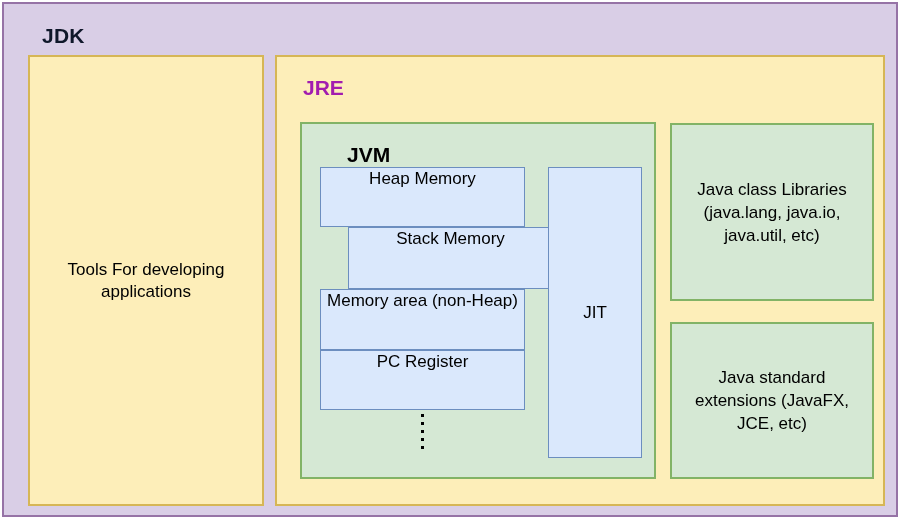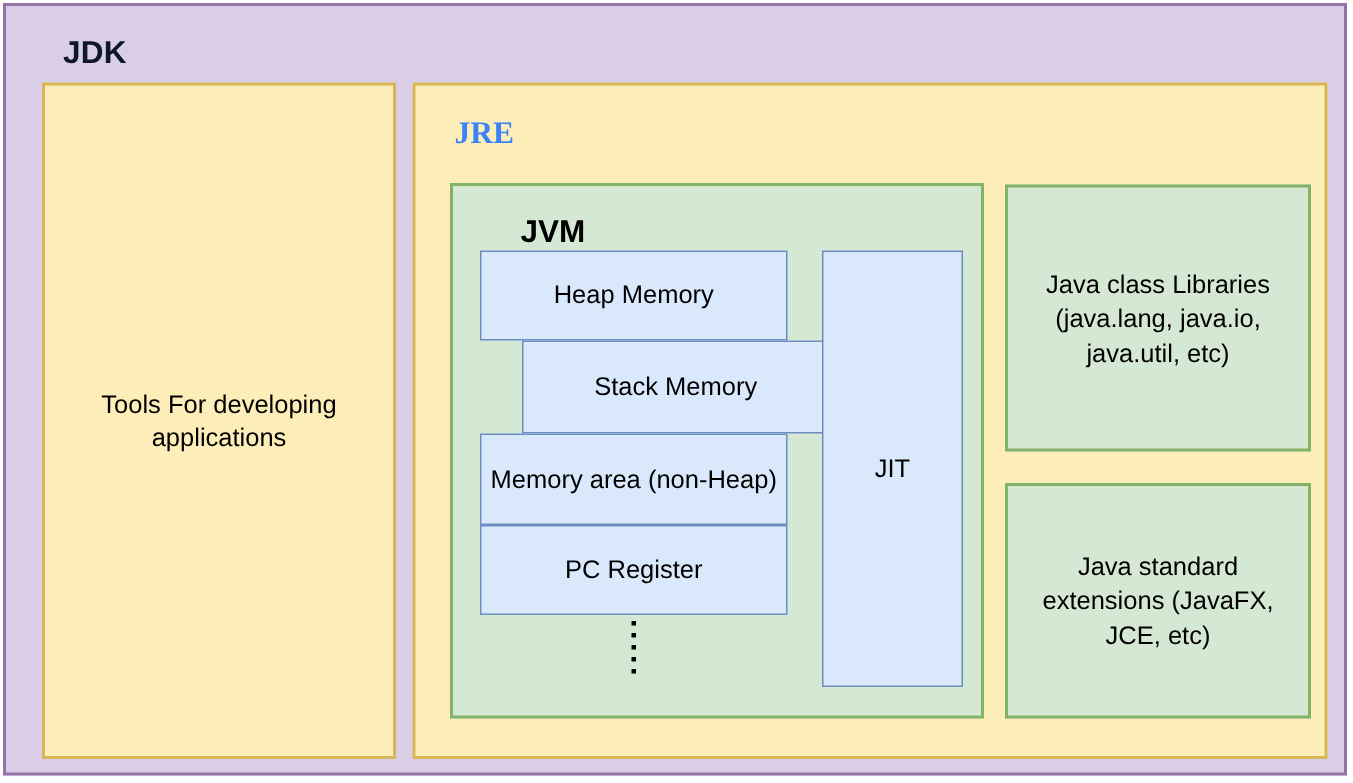--- a/index.html
+++ b/index.html
@@ -74,22 +74,21 @@
     background: #fdeeb9;
     border-width: 2px;
     border-color: #d6b656;
   }
   #jre-label {
     position: absolute;
     left: 303px;
     top: 76px;
     font-size: 21px;
     font-weight: bold;
-    color: #3b82f6;
-    font-family: Liberation Serif, serif;
+    color: #a21caf;
   }
   
   #jvm-box {
     left: 300px;
     top: 122px;
     width: 356px;
     height: 357px;
     background: #d5e8d4;
     border-width: 2px;
     border-color: #82b366;
@@ -102,21 +101,20 @@
     font-weight: bold;
     color: #000000;
     margin-top: 12px;
   }
   
   .mem-row {
     background: #dae8fc;
     border-width: 1px;
     border-color: #6c8ebf;
     display: flex;
-    align-items: center;
     justify-content: center;
     left: 320px;
     width: 205px;
   }
   .mem-row span {
     width: 100%;
     text-align: center;
     font-size: 17px;
     line-height: 22px;
     color: #000000;

